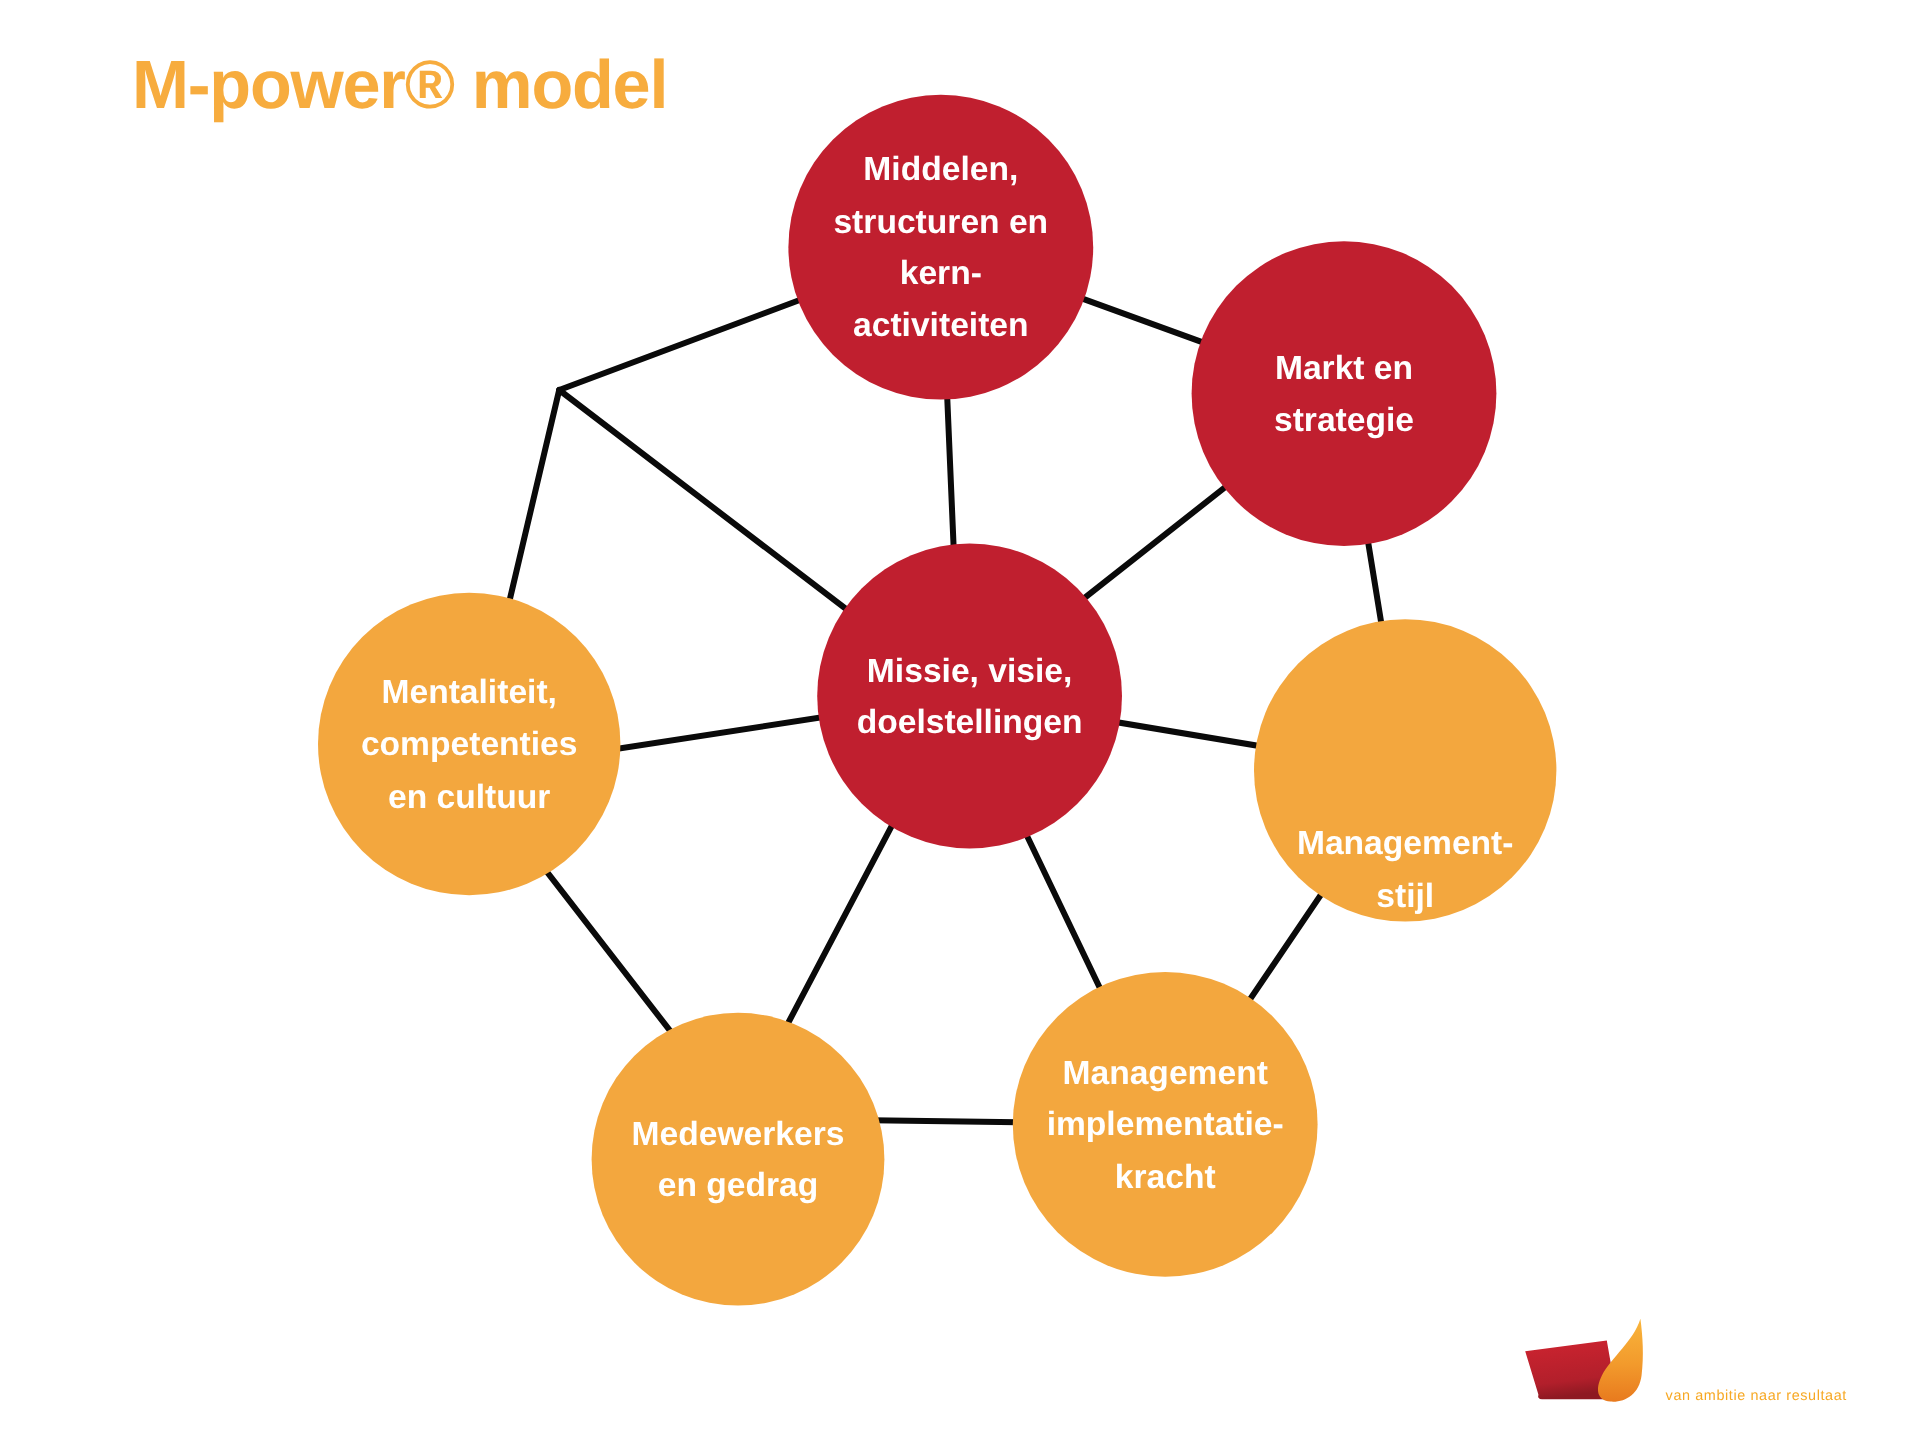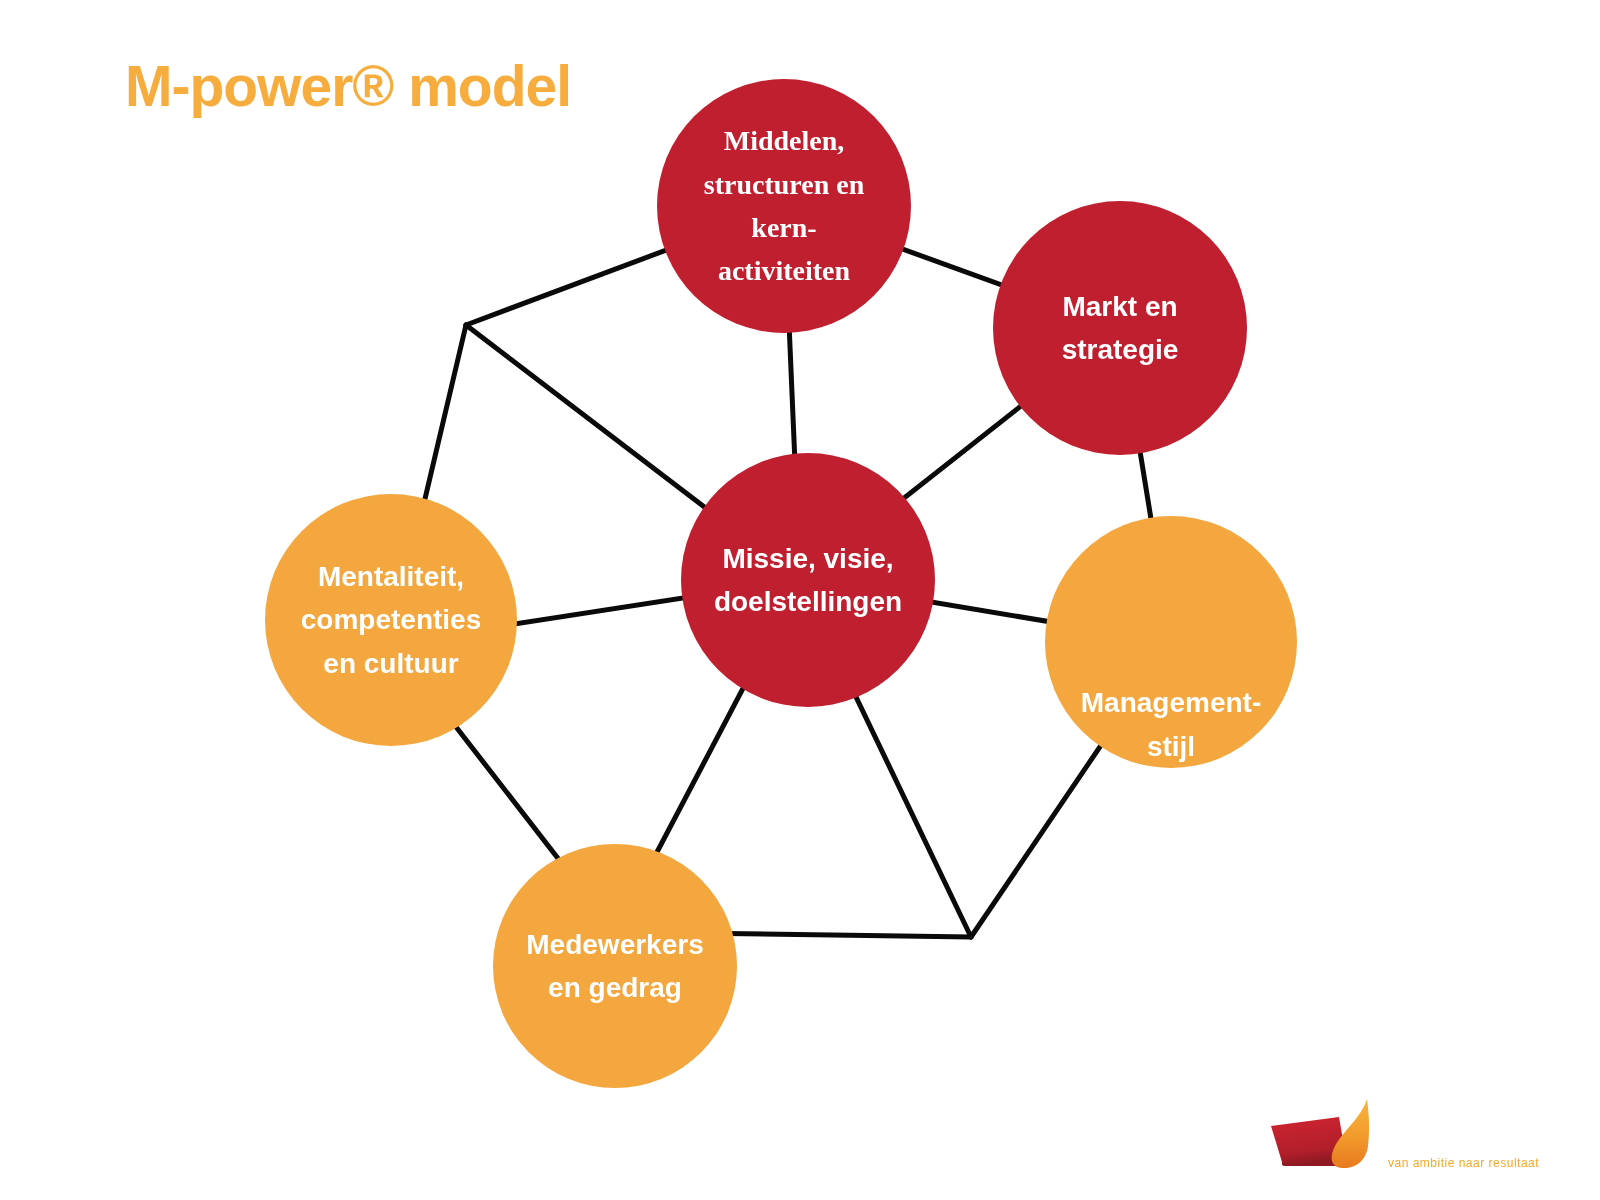--- a/index.html
+++ b/index.html
@@ -8,21 +8,21 @@
     width: 1600px;
     height: 1200px;
     background: #ffffff;
     overflow: hidden;
     font-family: "Liberation Sans", sans-serif;
   }
   .title {
     position: absolute;
     left: 110px;
     top: 38px;
-    margin: 15px;
+    margin: 0;
     font-size: 57px;
     font-weight: 700;
     letter-spacing: -1px;
     color: var(--title-orange, #F7AC3E);
   }
   .edges {
     position: absolute;
     left: 0; top: 0;
     width: 1600px; height: 1200px;
   }
@@ -92,37 +92,42 @@
     <line class="edge" x1="971" y1="937" x2="615" y2="932"></line>
     <line class="edge" x1="615" y1="932" x2="391" y2="643"></line>
     <line class="edge" x1="391" y1="643" x2="466" y2="325"></line>
   </svg>
 
   <div class="node red" style="left:681px; top:453px; width:254px; height:254px;">
     <span class="node-label">Missie, visie,
 doelstellingen</span>
   </div>
 
-  <div class="node red" style="left:657px; top:79px; width:254px; height:254px;font-family:Liberation Serif, serif;">
+  <div class="node red" style="left:657px; top:79px; width:254px; height:254px;">
     <span class="node-label">Middelen,
 structuren en
 kern-
 activiteiten</span>
   </div>
 
   <div class="node red" style="left:993px; top:201px; width:254px; height:254px;">
     <span class="node-label">Markt en
 strategie</span>
   </div>
 
   <div class="node orange" style="left:1045px; top:516px; width:252px; height:252px;align-items:flex-end;">
     <span class="node-label">Management-
 stijl</span>
   </div>
 
+  <div class="node orange" style="left:844px; top:810px; width:254px; height:254px;">
+    <span class="node-label">Management
+implementatie-
+kracht</span>
+  </div>
 
   <div class="node orange" style="left:493px; top:844px; width:244px; height:244px;">
     <span class="node-label">Medewerkers
 en gedrag</span>
   </div>
 
   <div class="node orange" style="left:265px; top:494px; width:252px; height:252px;">
     <span class="node-label">Mentaliteit,
 competenties
 en cultuur</span>

